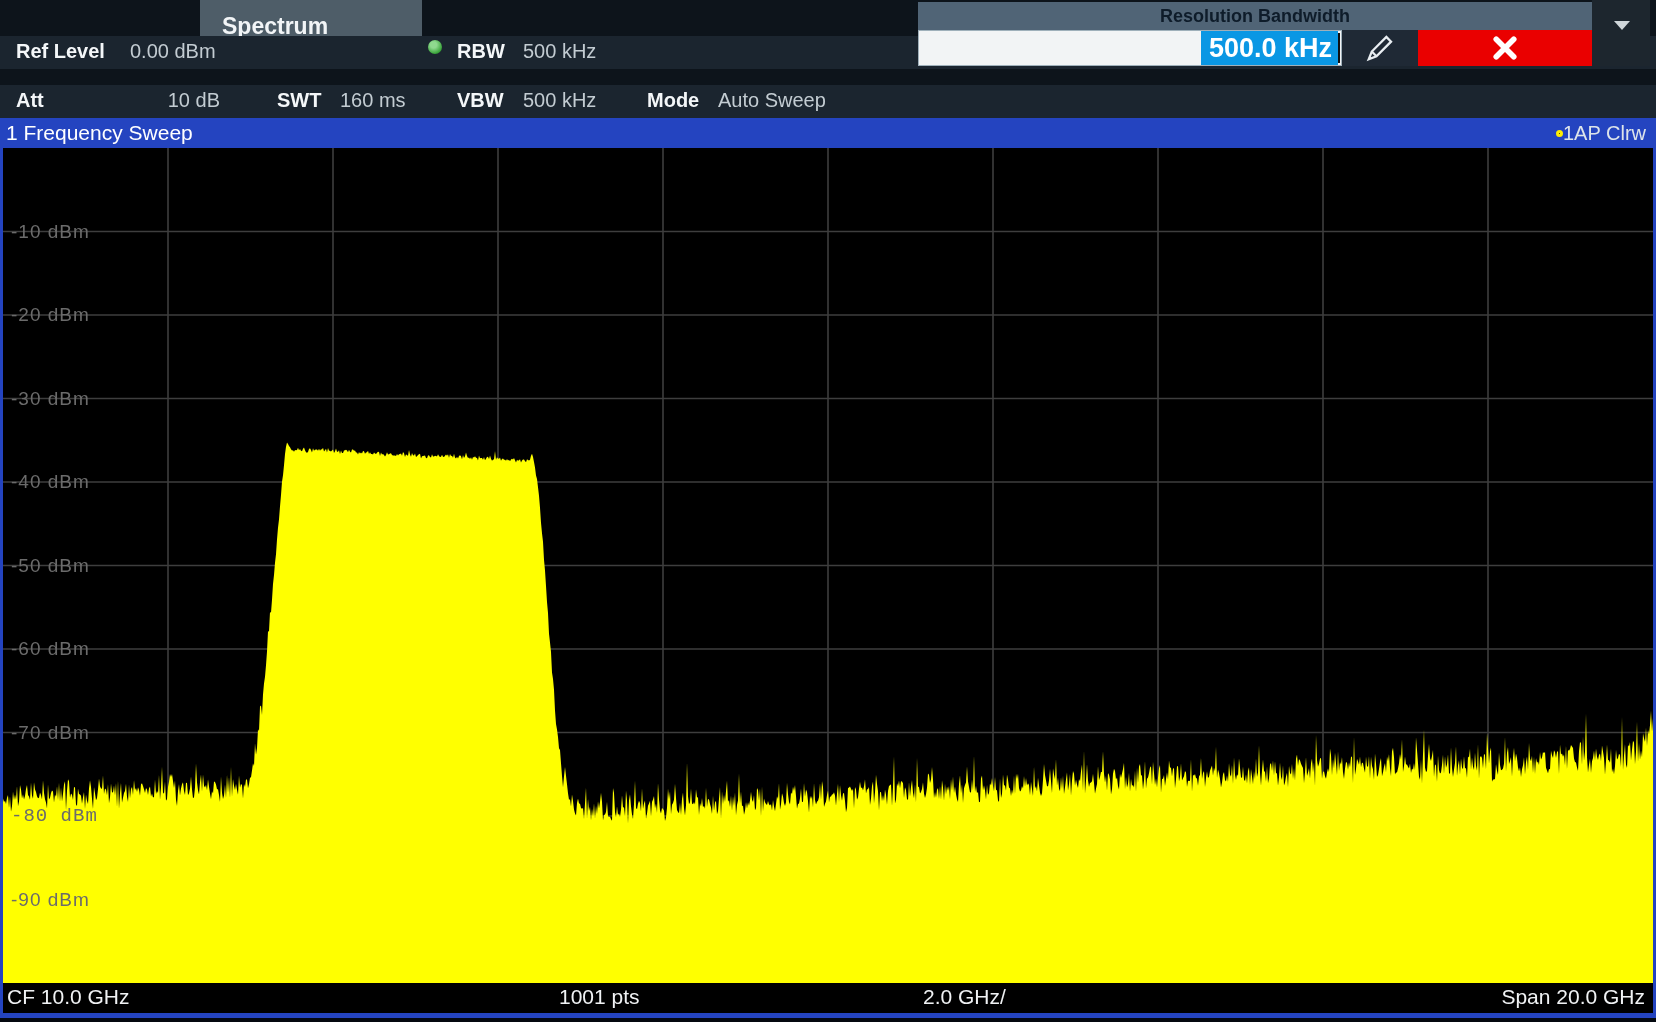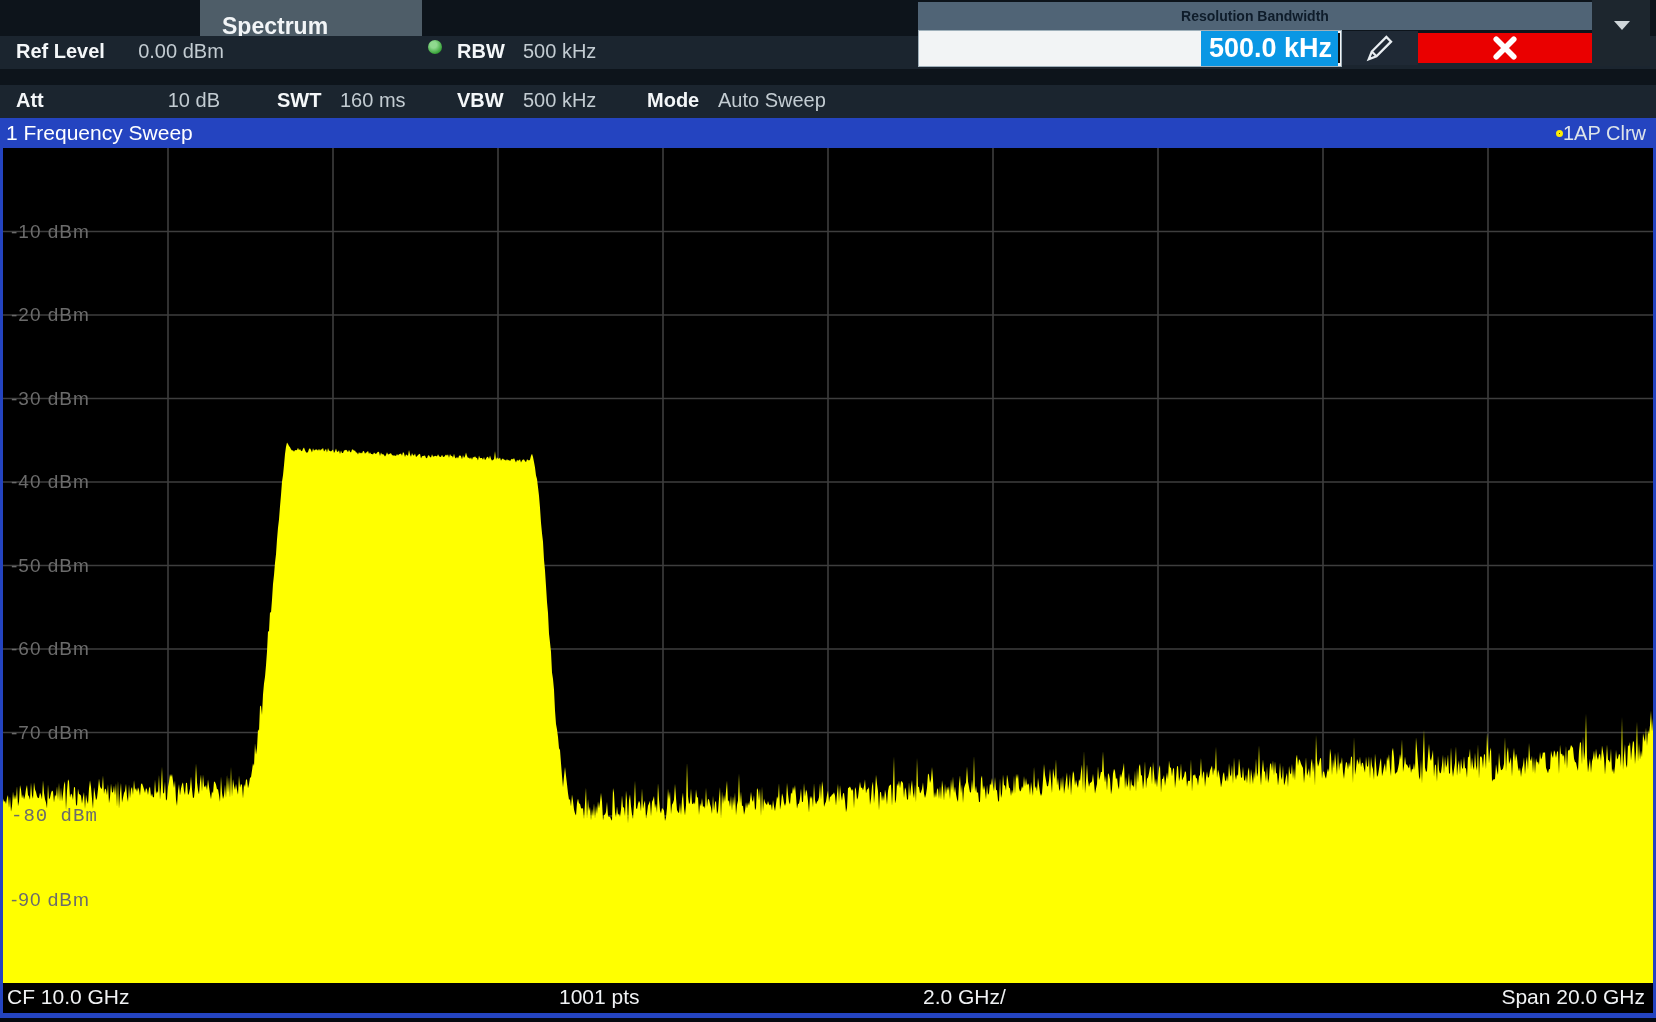--- a/index.html
+++ b/index.html
@@ -19,23 +19,23 @@
   .srow{position:absolute;left:0;width:1656px;height:33px;background:#1b252f;}
   .srow.r1{top:36px;} .srow.r2{top:85px;}
   .srow span{position:absolute;top:4px;font-size:20px;white-space:nowrap;}
   .lbl{color:#f4f7f9;font-weight:700;}
   .val{color:#c3ccd2;}
   .led{position:absolute;left:428px;top:10px;width:14px;height:14px;border-radius:50%;
        background:radial-gradient(circle at 40% 35%, #8fd98f 0 25%, #3aa43a 70%, #1d6e1d 100%);}
 
   
   .entry{position:absolute;left:918px;top:2px;width:674px;height:64px;}
-  .entry-hd{height:28px;background:#506476;color:#0e1c2a;font-weight:700;font-size:14px;
+  .entry-hd{height:28px;background:#506476;color:#0e1c2a;font-weight:700;font-size:18px;
             display:flex;align-items:center;justify-content:center;}
-  .entry-row{display:flex;height:36px;align-items:center;}
+  .entry-row{display:flex;height:36px;}
   .entry-input{flex:1;background:#f2f4f5;display:flex;align-items:center;justify-content:flex-end;
                border:1px solid #9fb0ba;overflow:hidden;}
   .sel{background:#0a97e4;color:#ffffff;font-weight:700;font-size:27px;padding:1px 6px 2px 8px;line-height:32px;}
   .caret{width:2px;height:30px;background:#101010;margin-right:1px;}
   .btn{display:flex;align-items:center;justify-content:center;}
   .btn.pencil{width:76px;background:#1f2935;}
   .btn.close{width:174px;background:#ea0000;}
   .dd-area{position:absolute;left:1592px;top:0;width:58px;height:66px;background:#1d262e;}
   .tri{position:absolute;left:22px;top:21px;width:0;height:0;border-left:8px solid transparent;
        border-right:8px solid transparent;border-top:9px solid #cfd6da;}
@@ -63,21 +63,21 @@
 <div class="screen">
 
   <div class="tabbar">
     <div class="tab spec">
       <span>Spectrum</span>
     </div>
   </div>
 
   <div class="srow r1">
     <span class="lbl" style="left:16px">Ref Level</span>
-    <span class="val" style="left:130px;width:102px;text-align:center">0.00 dBm</span>
+    <span class="val" style="left:130px;width:102px;text-align:left">0.00 dBm</span>
     <span class="led"></span>
     <span class="lbl" style="left:457px">RBW</span>
     <span class="val" style="left:523px">500 kHz</span>
   </div>
 
   <div class="srow r2">
     <span class="lbl" style="left:16px">Att</span>
     <span class="val" style="left:118px;width:102px;text-align:right">10 dB</span>
     <span class="lbl" style="left:277px">SWT</span>
     <span class="val" style="left:340px">160 ms</span>

